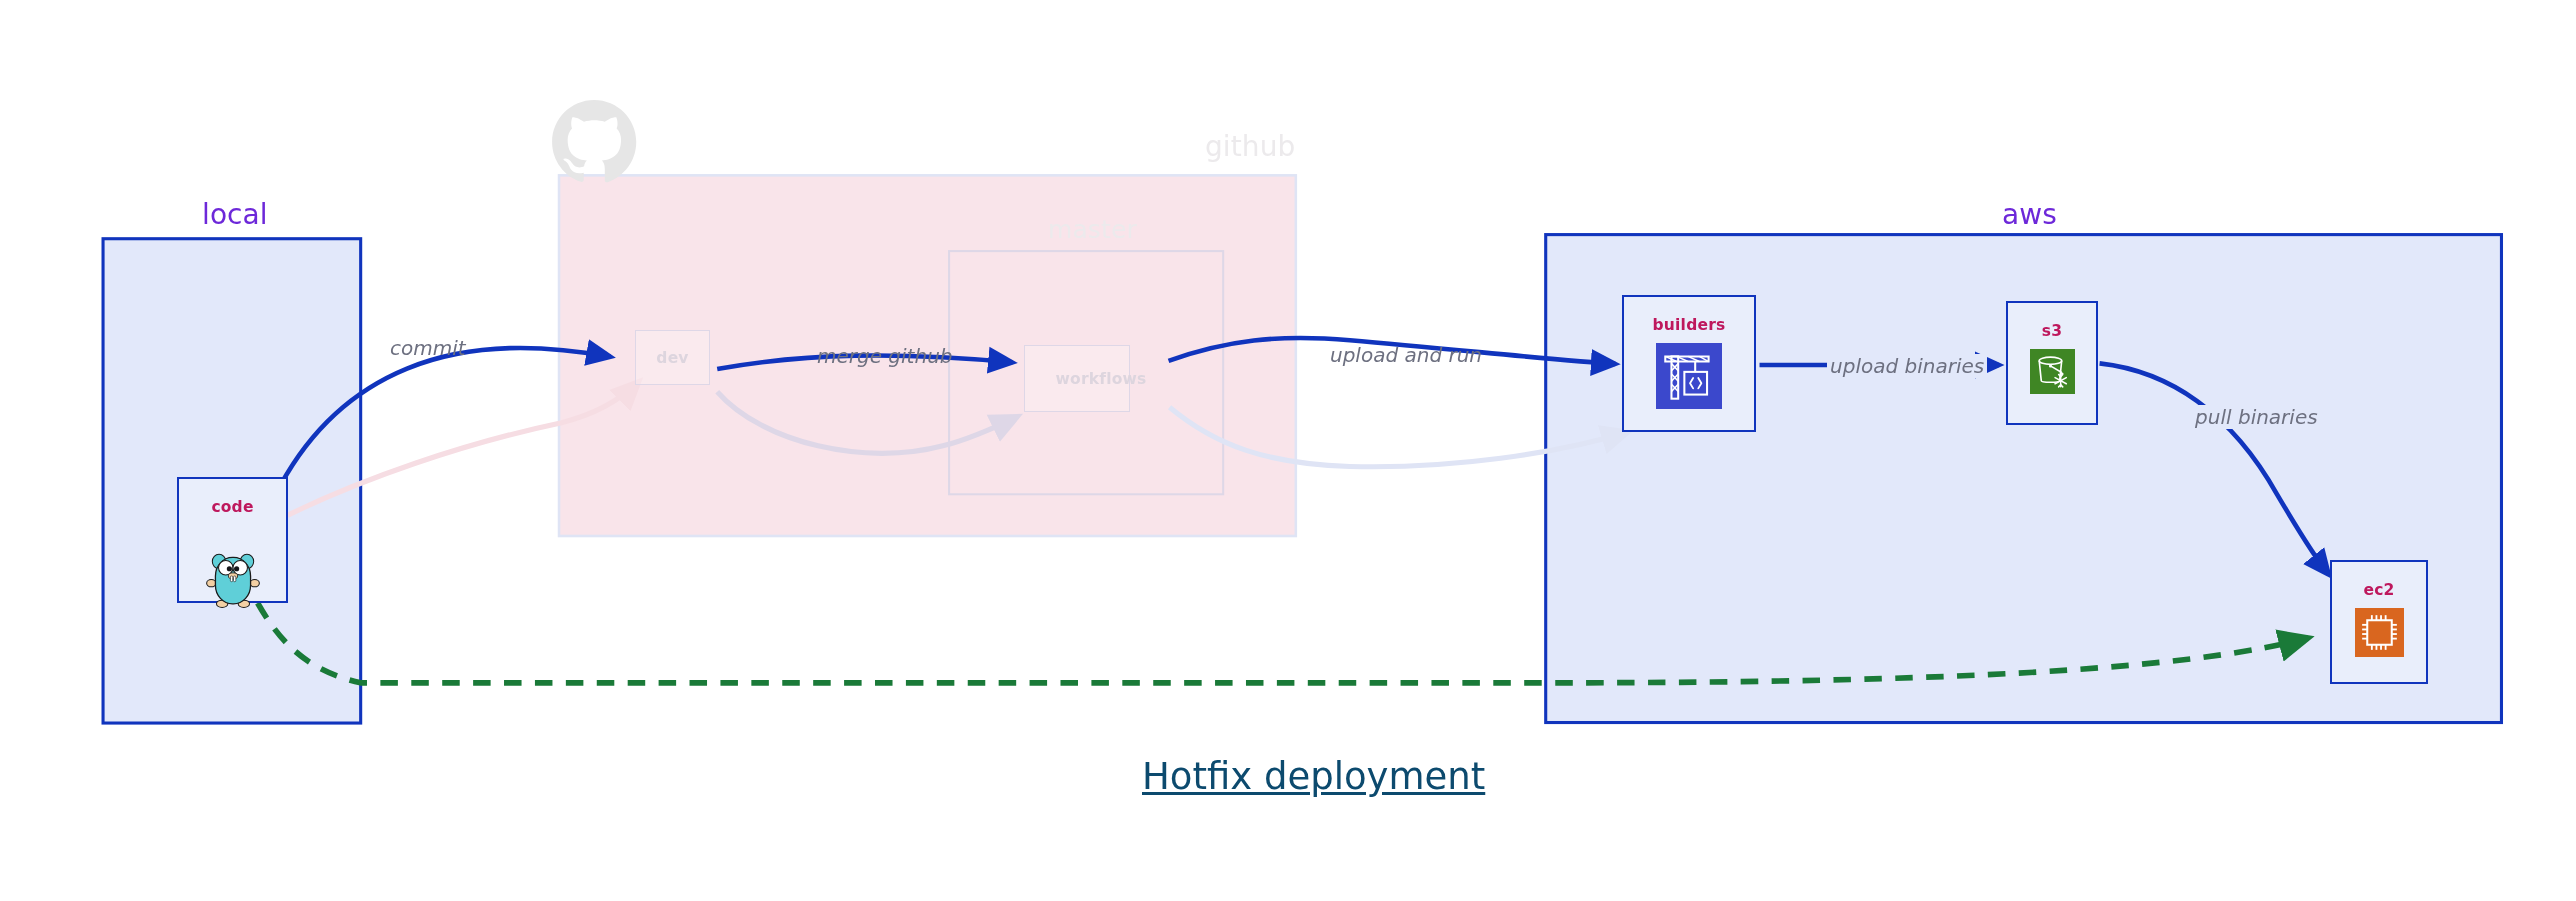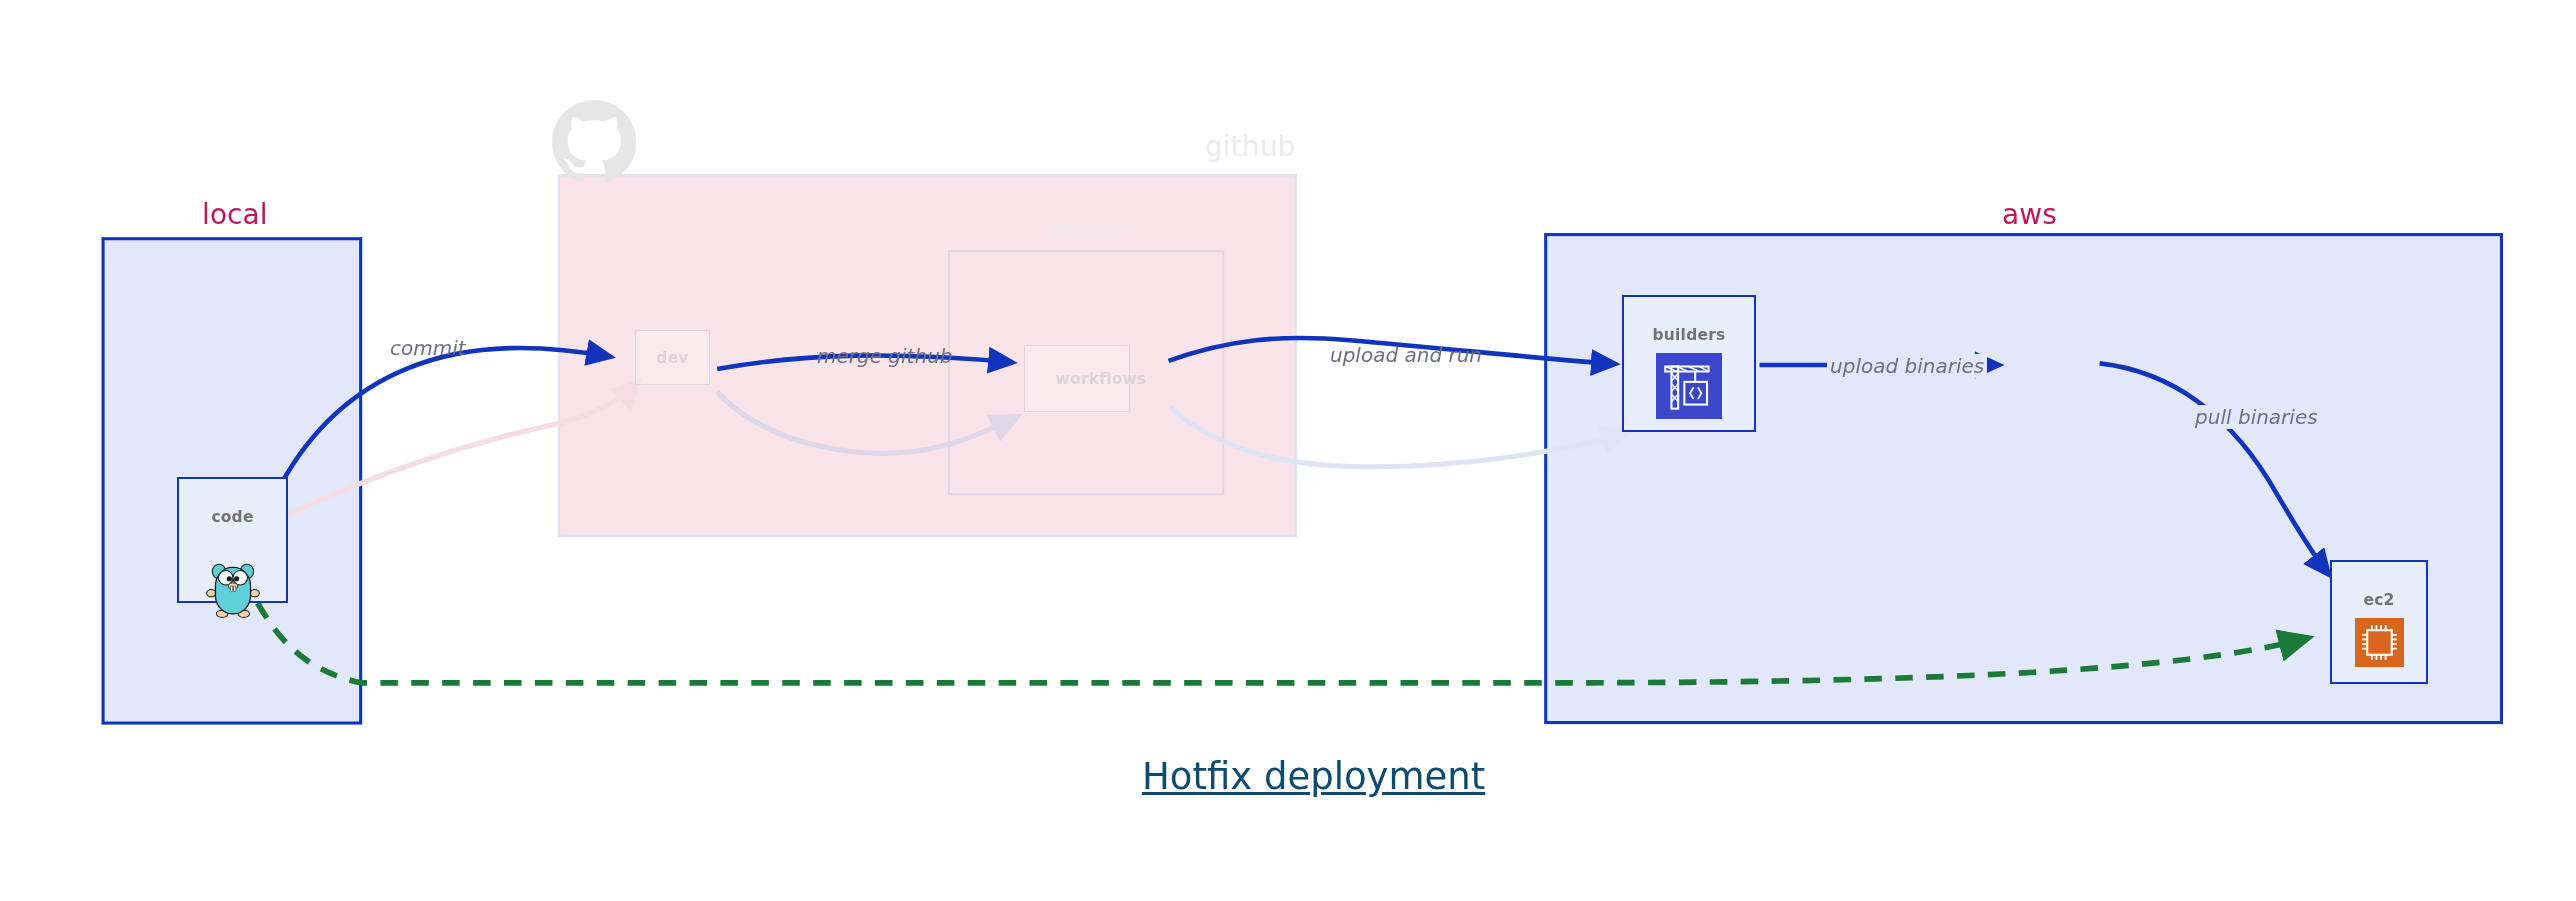--- a/index.html
+++ b/index.html
@@ -19,42 +19,42 @@
     position: absolute;
     top: 0; left: 0;
     width: 2604px;
     height: 902px;
   }
   
   .cluster-label {
     position: absolute;
     font-size: 28px;
     font-weight: 400;
-    color: #be185d;
+    color: #6d28d9;
     white-space: nowrap;
     letter-spacing: 0.1px;
   }
   .cluster-label.faded { color: #eceaec; }
 
   
   .node {
     position: absolute;
     box-sizing: border-box;
     background: #e9eefb;
     border: 2.6px solid #1034bd;
     display: flex;
     flex-direction: column;
     align-items: center;
     justify-content: flex-start;
   }
   .node-label {
     font-size: 15.5px;
     font-weight: bold;
-    color: #737373;
-    margin-top: 29px;
+    color: #be185d;
+    margin-top: 19px;
     letter-spacing: 0.2px;
     white-space: nowrap;
   }
   .node-icon {
     margin-top: 9.3px;
   }
   
   .node.ghost {
     background: rgba(255,255,255,0.22);
     border: 1.5px solid #ded7e7;
@@ -206,20 +206,45 @@
 
         <line x1="76" y1="36" x2="76" y2="56" stroke="#ffffff" stroke-width="4"></line>
 
         <rect x="55" y="56" width="44" height="44" fill="none" stroke="#ffffff" stroke-width="4"></rect>
         <path d="M 72 68 L 66 78 L 72 88" fill="none" stroke="#ffffff" stroke-width="3.5" stroke-linecap="round" stroke-linejoin="round"></path>
         <path d="M 82 68 L 88 78 L 82 88" fill="none" stroke="#ffffff" stroke-width="3.5" stroke-linecap="round" stroke-linejoin="round"></path>
       </svg>
     </div>
   </div>
 
+  <div class="node" style="left:2006px; top:301px; width:92px; height:124px;">
+    <div class="node-label">s3</div>
+    <div class="node-icon">
+      <svg width="45" height="45" viewBox="0 0 88 88">
+        <rect x="0" y="0" width="88" height="88" fill="#3f8624"></rect>
+
+        <ellipse cx="40" cy="23" rx="22" ry="7" fill="none" stroke="#ffffff" stroke-width="3.2"></ellipse>
+        <path d="M 18 23 L 22 62 C 22 66 58 66 58 62 L 62 23" fill="none" stroke="#ffffff" stroke-width="3.2" stroke-linejoin="round"></path>
+
+        <path d="M 40 33 L 62 46" fill="none" stroke="#ffffff" stroke-width="3"></path>
+        <circle cx="40" cy="33" r="3" fill="#ffffff"></circle>
+        <path d="M 58 42 L 66 48 L 60 52 Z" fill="#ffffff"></path>
+
+        <g stroke="#ffffff" stroke-width="3" stroke-linecap="round">
+          <line x1="60" y1="50" x2="60" y2="74"></line>
+          <line x1="49" y1="56" x2="71" y2="68"></line>
+          <line x1="71" y1="56" x2="49" y2="68"></line>
+          <line x1="60" y1="54" x2="56" y2="50"></line>
+          <line x1="60" y1="54" x2="64" y2="50"></line>
+          <line x1="60" y1="70" x2="56" y2="74"></line>
+          <line x1="60" y1="70" x2="64" y2="74"></line>
+        </g>
+      </svg>
+    </div>
+  </div>
 
   <div class="node" style="left:2330px; top:560px; width:98px; height:124px;">
     <div class="node-label">ec2</div>
     <div class="node-icon">
       <svg width="49" height="49" viewBox="0 0 96 96">
         <rect x="0" y="0" width="96" height="96" fill="#d9661f"></rect>
 
         <rect x="24" y="24" width="48" height="48" fill="none" stroke="#ffffff" stroke-width="4"></rect>
 
         <g stroke="#ffffff" stroke-width="3.6" stroke-linecap="butt">

